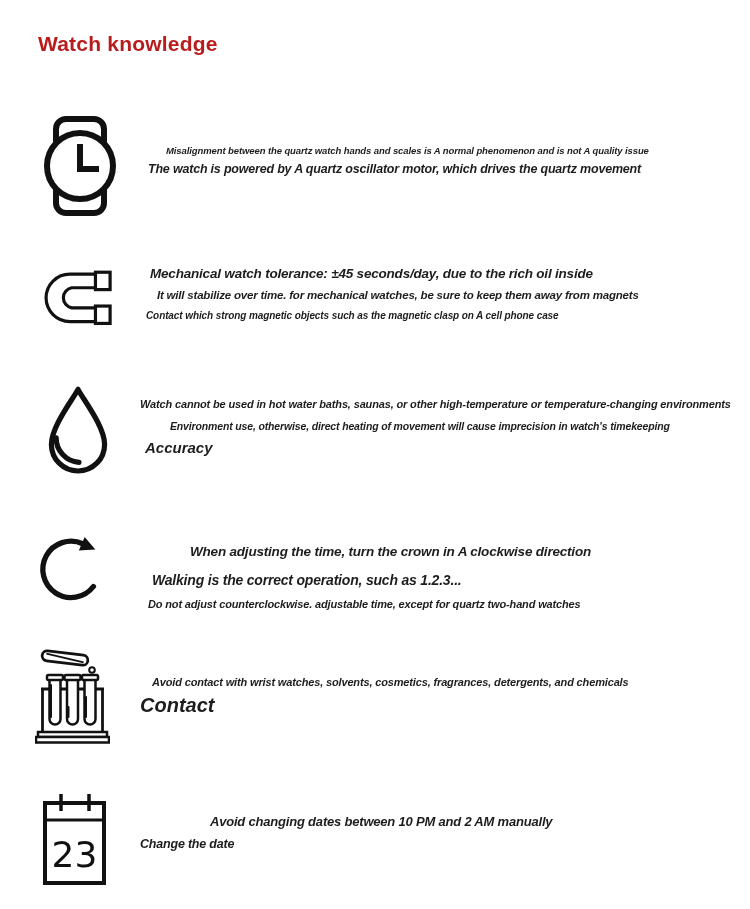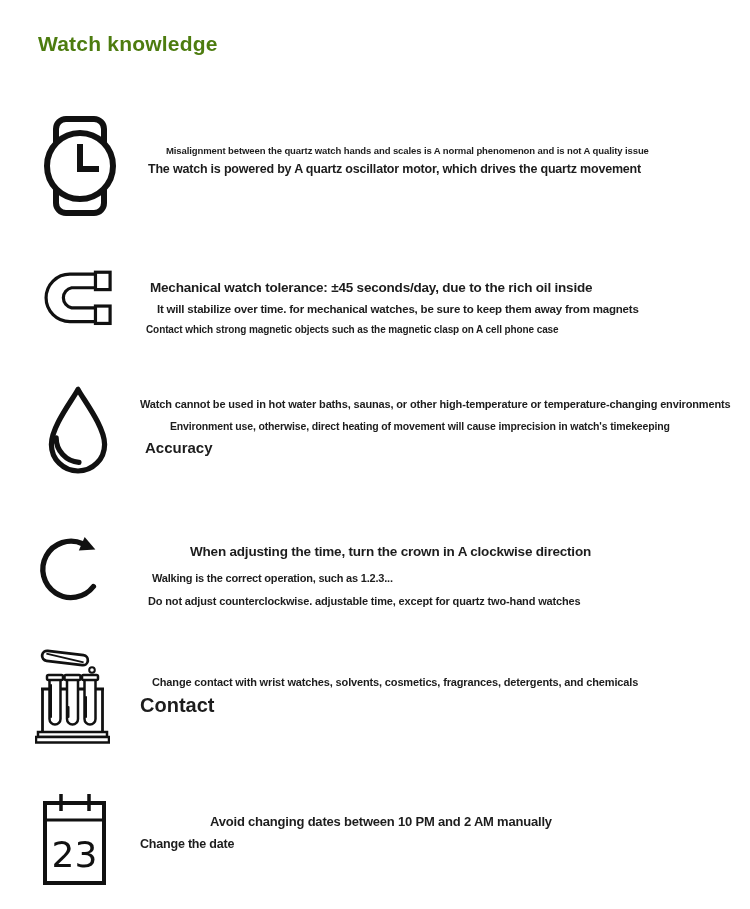--- a/index.html
+++ b/index.html
@@ -6,58 +6,58 @@
   html, body { width: 750px; height: 909px; background: #ffffff; }
   body {
     font-family: "Liberation Sans", sans-serif;
     color: #1d1d1d;
     position: relative;
     overflow: hidden;
   }
   .page { position: absolute; inset: 0; }
   h1.title {
     position: absolute; left: 38px; top: 32px;
-    font-size: 21px; font-weight: 700; color: #4d7c0f;
+    font-size: 21px; font-weight: 700; color: #b91c1c;
     letter-spacing: 0.2px;
   }
   .section { position: absolute; left: 0; right: 0; }
   .icon-box { position: absolute; }
   .icon-box svg { display: block; width: 100%; height: 100%; }
-  .text-block { position: absolute; left: 0; right: 0; }
+  .text-block { position: absolute; left: 0; right: 0; font-style: italic; }
   .text-block p { font-weight: 700; white-space: nowrap; line-height: 1.18; }
 
   
   .sec1 { top: 112px; height: 110px; }
   .sec1 .icon-box { left: 40px; top: 2px; width: 80px; height: 104px; }
   .sec1 .text-block { top: 33px; }
   .s1-l1 { font-size: 9.5px;  margin: 0 0 6px 166px; letter-spacing: -0.1px; }
   .s1-l2 { font-size: 12.5px; margin: 0 0 0 148px; letter-spacing: -0.2px; }
 
   
   .sec2 { top: 258px; height: 80px; }
   .sec2 .icon-box { left: 42px; top: 6px; width: 74px; height: 64px; }
-  .sec2 .text-block { top: 22px; }
+  .sec2 .text-block { top: 8px; }
   .s2-l1 { font-size: 13.5px; margin: 0 0 7px 150px; letter-spacing: -0.2px; }
   .s2-l2 { font-size: 11.5px; margin: 0 0 8px 157px; letter-spacing: -0.2px; }
   .s2-l3 { font-size: 10px;   margin: 0 0 0 146px;  letter-spacing: -0.1px; }
 
   
   .sec3 { top: 381px; height: 105px; }
   .sec3 .icon-box { left: 40px; top: 2px; width: 76px; height: 100px; }
   .sec3 .text-block { top: 17px; }
   .s3-l1 { font-size: 11px;  margin: 0 4px 9px 140px; letter-spacing: -0.15px; }
   .s3-l2 { font-size: 10.5px; margin: 0 0 7px 152px; letter-spacing: -0.15px; padding-left: 18px; }
   .s3-l3 { font-size: 15px;   margin: 0 0 0 145px; }
 
   
   .sec4 { top: 520px; height: 95px; }
   .sec4 .icon-box { left: 38px; top: 8px; width: 70px; height: 82px; }
   .sec4 .text-block { top: 24px; }
   .s4-l1 { font-size: 13.5px; margin: 0 0 9px 190px; letter-spacing: -0.2px; }
-  .s4-l2 { font-size: 11px; margin: 12px 0 10px 152px; letter-spacing: -0.2px; }
+  .s4-l2 { font-size: 14px; margin: 12px 0 10px 152px; letter-spacing: -0.2px; }
   .s4-l3 { font-size: 11px;   margin: 0 0 0 148px;  letter-spacing: -0.15px; }
 
   
   .sec5 { top: 643px; height: 105px; }
   .sec5 .icon-box { left: 35px; top: 2px; width: 75px; height: 100px; }
   .sec5 .text-block { top: 33px; }
   .s5-l1 { font-size: 11px; margin: 0 0 5px 152px; letter-spacing: -0.15px; }
   .s5-l2 { font-size: 20px; margin: 0 0 0 140px; }
 
   
@@ -149,21 +149,21 @@
         <rect x="29.5" y="30" width="16" height="5" rx="1.5" fill="#fff" stroke="#111" stroke-width="2.5"></rect>
         <rect x="47" y="30" width="16" height="5" rx="1.5" fill="#fff" stroke="#111" stroke-width="2.5"></rect>
         <line x1="16" y1="40" x2="16" y2="72" stroke="#111" stroke-width="2" stroke-linecap="round"></line>
         <line x1="33.5" y1="62" x2="33.5" y2="72" stroke="#111" stroke-width="2" stroke-linecap="round"></line>
         <line x1="51" y1="52" x2="51" y2="72" stroke="#111" stroke-width="2" stroke-linecap="round"></line>
         <rect x="3" y="87" width="69" height="5" fill="#fff" stroke="#111" stroke-width="2.5"></rect>
         <rect x="1" y="92" width="73" height="5.5" fill="#fff" stroke="#111" stroke-width="2.5"></rect>
       </svg>
     </div>
     <div class="text-block">
-      <p class="s5-l1">Change contact with wrist watches, solvents, cosmetics, fragrances, detergents, and chemicals</p>
+      <p class="s5-l1">Avoid contact with wrist watches, solvents, cosmetics, fragrances, detergents, and chemicals</p>
       <p class="s5-l2">Contact</p>
     </div>
   </div>
 
   <div class="section sec6">
     <div class="icon-box">
       <svg viewBox="0 0 73 99" xmlns="http://www.w3.org/2000/svg">
         <rect x="7" y="13" width="59" height="80" fill="#fff" stroke="#111" stroke-width="4"></rect>
         <line x1="7" y1="30" x2="66" y2="30" stroke="#111" stroke-width="3"></line>
         <line x1="23" y1="4" x2="23" y2="21" stroke="#111" stroke-width="3.5"></line>

